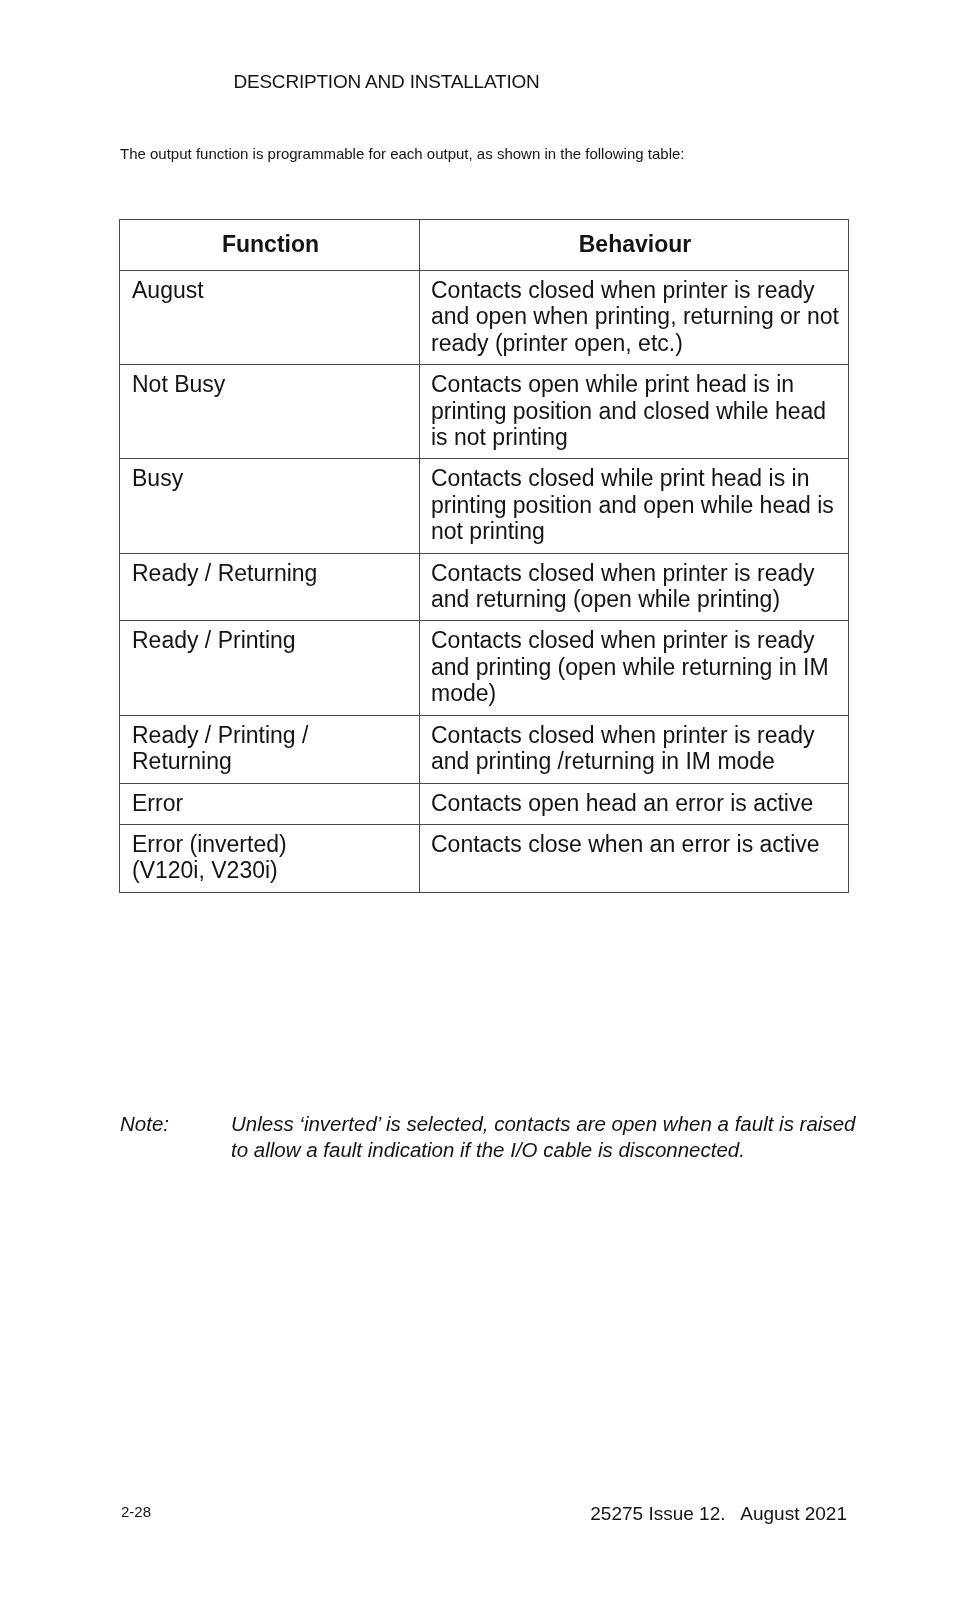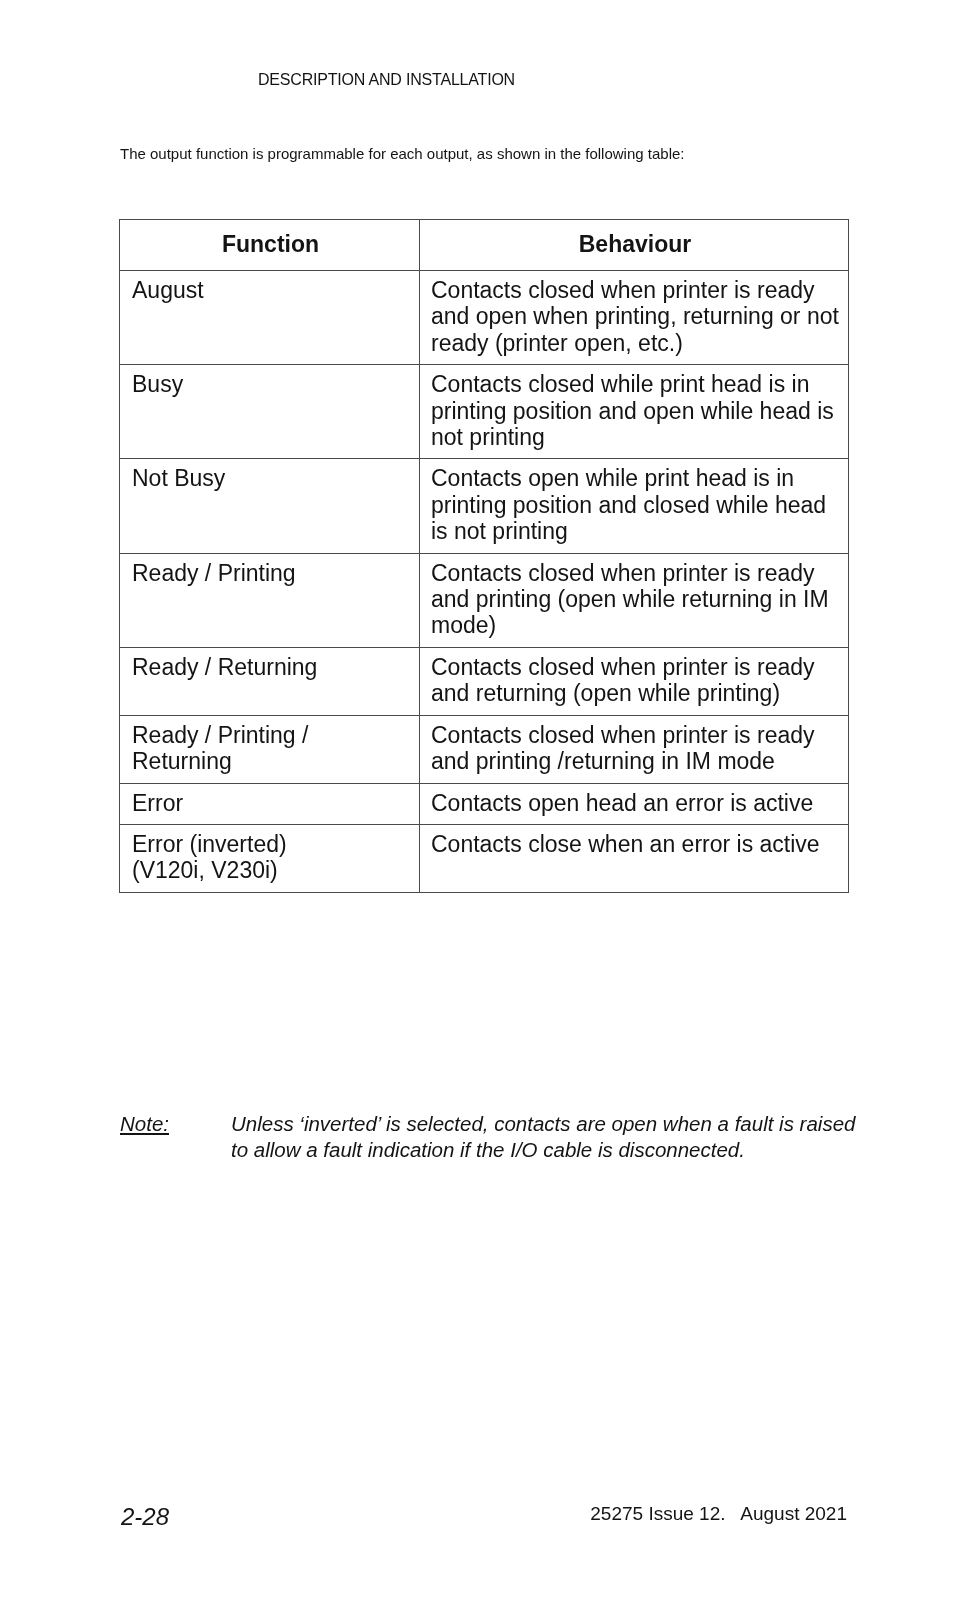--- a/index.html
+++ b/index.html
@@ -14,21 +14,21 @@
       overflow: hidden;
       font-family: "Liberation Sans", "DejaVu Sans", sans-serif;
       color: #141414;
     }
     .running-head {
       position: absolute;
       top: 71px;
       left: 0;
       width: 773px;
       text-align: center;
-      font-size: 16px;
+      font-size: 19px;
       letter-spacing: -0.2px;
     }
     .intro {
       position: absolute;
       top: 141px;
       left: 120px;
       width: 728px;
       font-size: 15px;
       line-height: 26px;
       text-align: justify;
@@ -69,31 +69,29 @@
       left: 120px;
       width: 740px;
       font-size: 20.5px;
       line-height: 26px;
       font-style: italic;
     }
     .note .label {
       position: absolute;
       left: 0;
       top: 0;
-      text-decoration: underline;
     }
     .note .body {
       margin-left: 111px;
     }
     .footer-left {
       position: absolute;
       top: 1503px;
       left: 121px;
-      font-size: 24px;
-      font-style: italic;
+      font-size: 15px;
     }
     .footer-right {
       position: absolute;
       top: 1503px;
       right: 130px;
       font-size: 19px;
       white-space: pre;
     }
   </style>
 </head>
@@ -113,34 +111,34 @@
       <th>Function</th>
       <th>Behaviour</th>
     </tr>
   </thead>
   <tbody id="table-body">
     <tr>
       <td class="c-function">August</td>
       <td class="c-behaviour">Contacts closed when printer is ready and open when printing, returning or not ready (printer open, etc.)</td>
     </tr>
     <tr>
+      <td class="c-function">Not Busy</td>
+      <td class="c-behaviour">Contacts open while print head is in printing position and closed while head is not printing</td>
+    </tr>
+    <tr>
       <td class="c-function">Busy</td>
       <td class="c-behaviour">Contacts closed while print head is in printing position and open while head is not printing</td>
     </tr>
     <tr>
-      <td class="c-function">Not Busy</td>
-      <td class="c-behaviour">Contacts open while print head is in printing position and closed while head is not printing</td>
+      <td class="c-function">Ready / Returning</td>
+      <td class="c-behaviour">Contacts closed when printer is ready and returning (open while printing)</td>
     </tr>
     <tr>
       <td class="c-function">Ready / Printing</td>
       <td class="c-behaviour">Contacts closed when printer is ready and printing (open while returning in IM mode)</td>
-    </tr>
-    <tr>
-      <td class="c-function">Ready / Returning</td>
-      <td class="c-behaviour">Contacts closed when printer is ready and returning (open while printing)</td>
     </tr>
     <tr>
       <td class="c-function">Ready / Printing / Returning</td>
       <td class="c-behaviour">Contacts closed when printer is ready and printing /returning in IM mode</td>
     </tr>
     <tr>
       <td class="c-function">Error</td>
       <td class="c-behaviour">Contacts open head an error is active</td>
     </tr>
     <tr>

